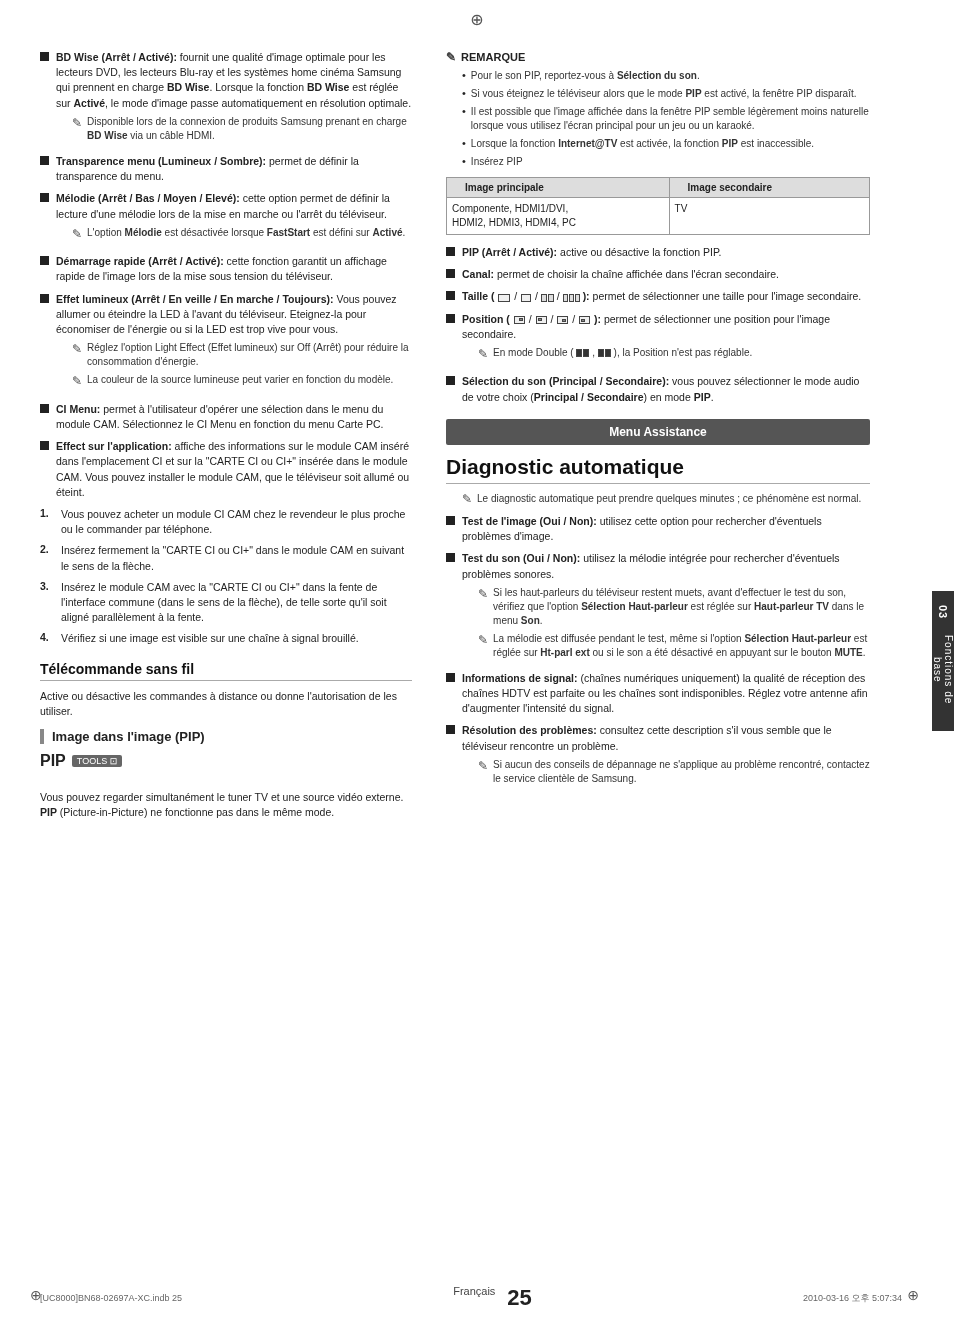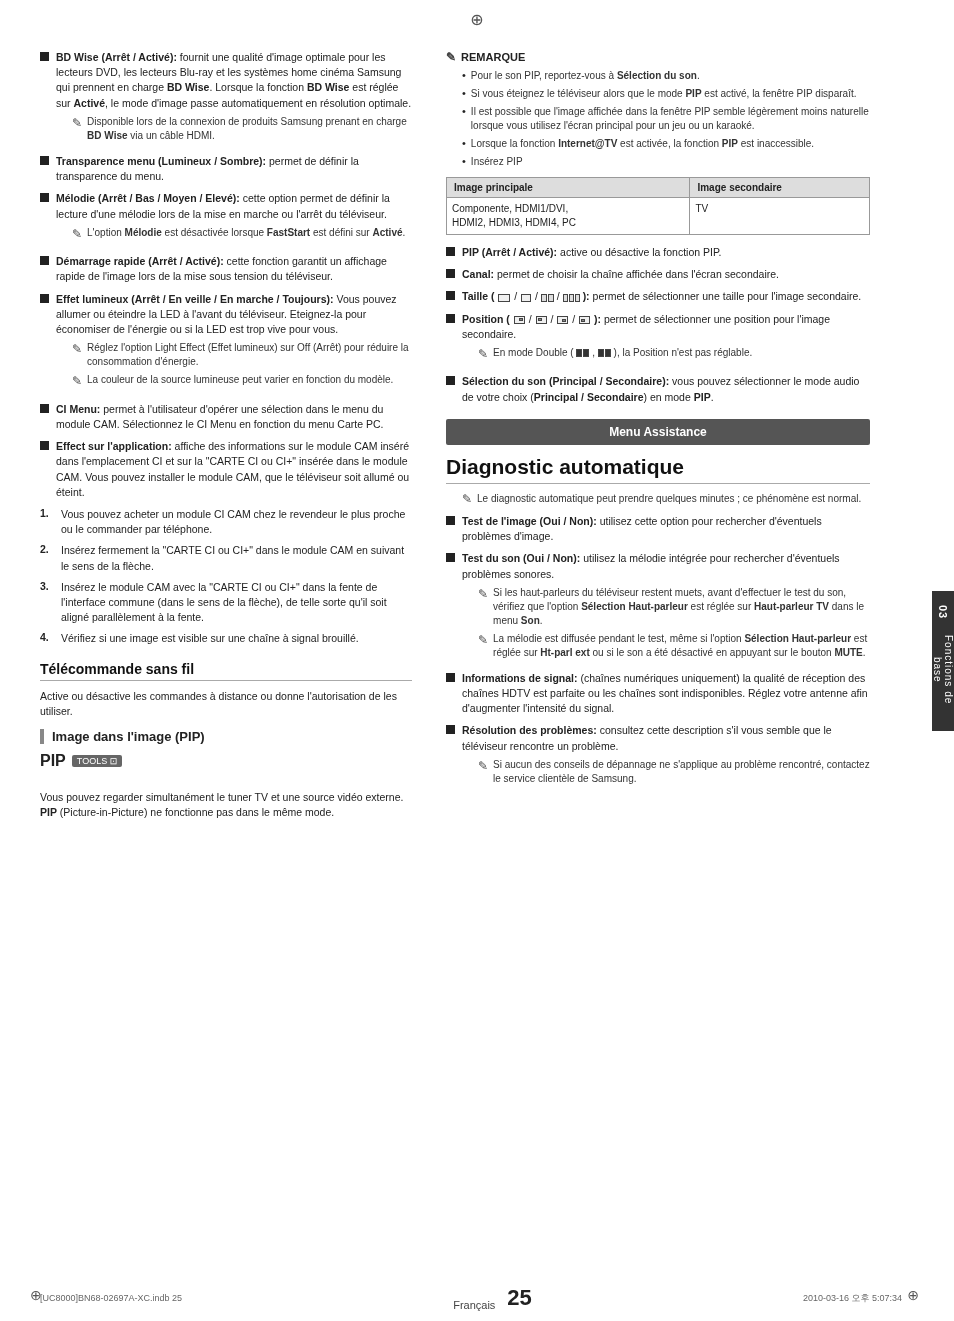--- a/index.html
+++ b/index.html
@@ -152,21 +152,21 @@
     
     .pip-table {
       width: 100%;
       border-collapse: collapse;
       margin: 8px 0 10px 0;
       font-size: 10px;
     }
     .pip-table th {
       background: #ddd;
       border: 1px solid #999;
-      padding: 4px 7px;
+      padding: 4px 18px;
       text-align: left;
       font-weight: bold;
     }
     .pip-table td {
       border: 1px solid #999;
       padding: 4px 5px;
       vertical-align: top;
       line-height: 1.4;
     }
     
@@ -234,21 +234,21 @@
       font-size: 22px;
       font-weight: bold;
       color: #222;
     }
     .lang-label {
       font-size: 11px;
       color: #444;
     }
     .footer-center {
       display: flex;
-      align-items: flex-end;
+      align-items: flex-start;
       gap: 12px;
     }
     .image-dans {
       font-size: 13px;
       font-weight: bold;
       color: #222;
       margin-bottom: 5px;
     }
     .image-dans-container {
       border-left: 4px solid #888;

